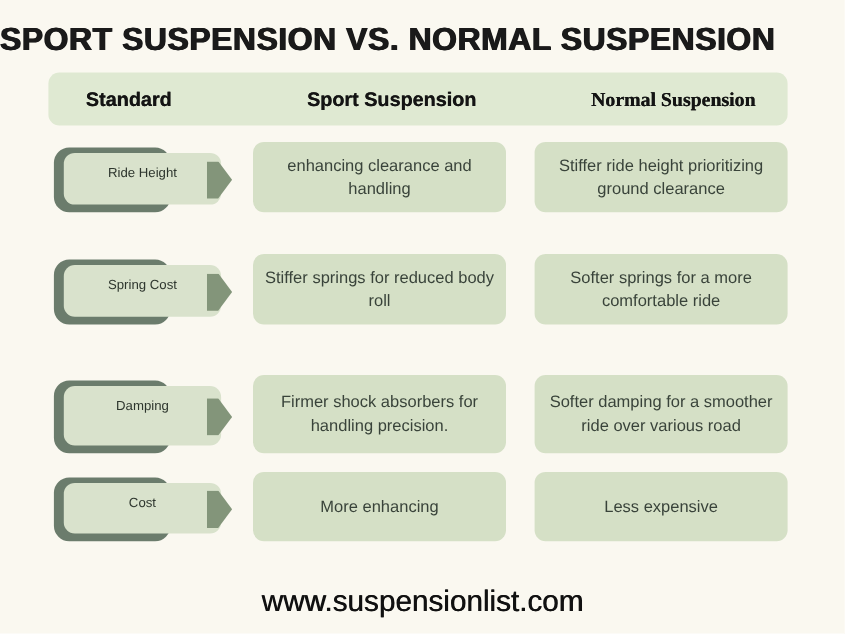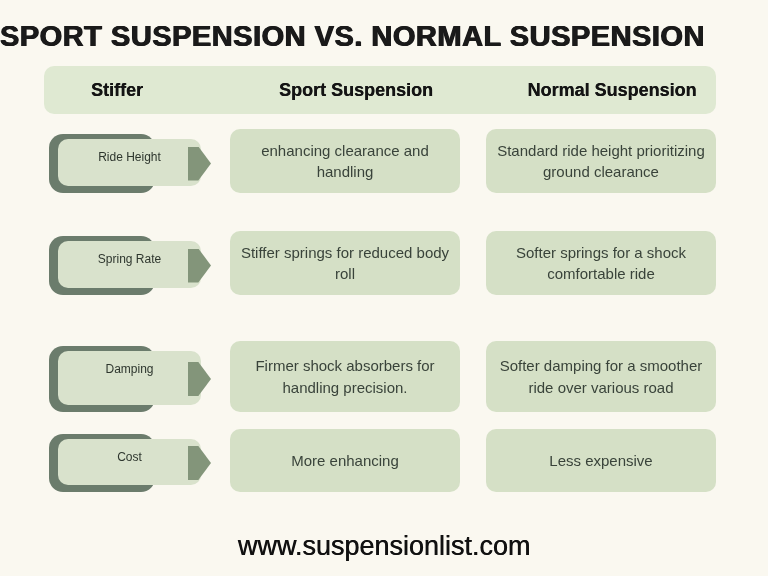--- a/index.html
+++ b/index.html
@@ -32,21 +32,21 @@
     position: absolute;
     top: 0; height: 100%;
     display: flex; align-items: center; justify-content: center;
     font-weight: bold;
     font-size: 18px;
     color: #141414;
     text-shadow: 0.3px 0 0 currentColor;
   }
   .hdr-features { left: 13px;  width: 120px; }
   .hdr-sport    { left: 197px; width: 230px; }
-  .hdr-normal   { left: 453px; width: 230px; }
+  .hdr-normal   { left: 453px; width: 230px; font-family: Liberation Serif, serif; }
 
   .row { position: absolute; left: 0; width: 768px; }
   .row1 { top: 129px; height: 64px; }
   .row2 { top: 231px; height: 64px; }
   .row3 { top: 341px; height: 71px; }
   .row4 { top: 429px; height: 63px; }
 
   .feature-wrap {
     position: absolute;
     left: 49px; top: 5px; bottom: 0;
@@ -106,43 +106,43 @@
   }
 </style>
 </head>
 <body>
 
 <div class="canvas">
 
   <div class="title">SPORT SUSPENSION VS. NORMAL SUSPENSION</div>
 
   <div class="header-band">
-    <div class="header-label hdr-features">Stiffer</div>
+    <div class="header-label hdr-features">Standard</div>
     <div class="header-label hdr-sport">Sport Suspension</div>
     <div class="header-label hdr-normal">Normal Suspension</div>
   </div>
 
   <div class="row row1">
     <div class="feature-wrap">
       <div class="feature-shadow"></div>
       <div class="feature-box">Ride Height</div>
       <div class="feature-arrow"></div>
     </div>
     <div class="cell cell-sport">enhancing clearance and handling</div>
-    <div class="cell cell-normal">Standard ride height prioritizing ground clearance</div>
+    <div class="cell cell-normal">Stiffer ride height prioritizing ground clearance</div>
   </div>
 
   <div class="row row2">
     <div class="feature-wrap">
       <div class="feature-shadow"></div>
-      <div class="feature-box">Spring Rate</div>
+      <div class="feature-box">Spring Cost</div>
       <div class="feature-arrow"></div>
     </div>
     <div class="cell cell-sport">Stiffer springs for reduced body roll</div>
-    <div class="cell cell-normal">Softer springs for a shock comfortable ride</div>
+    <div class="cell cell-normal">Softer springs for a more comfortable ride</div>
   </div>
 
   <div class="row row3">
     <div class="feature-wrap">
       <div class="feature-shadow"></div>
       <div class="feature-box">Damping</div>
       <div class="feature-arrow"></div>
     </div>
     <div class="cell cell-sport">Firmer shock absorbers for handling precision.</div>
     <div class="cell cell-normal">Softer damping for a smoother ride over various road</div>

